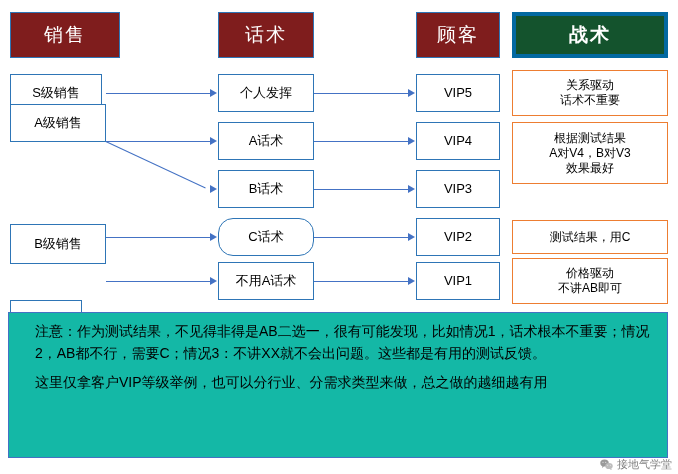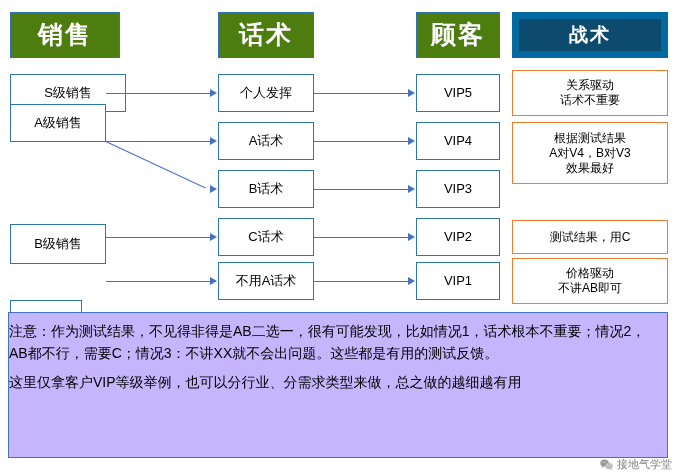--- a/index.html
+++ b/index.html
@@ -19,30 +19,30 @@
     display:flex;
     align-items:center;
     justify-content:center;
     text-align:center;
     line-height:1.25;
     white-space:pre-line;
   }
 
   
   .hdr{
-    background:#4d7c0f;
+    background:#7f1d1d;
     border:1px solid #2E75B6;
     color:#ffffff;
-    font-size:25px;
-    font-weight:bold;
+    font-size:19px;
+    font-weight:normal;
     letter-spacing:2px;
   }
   .hdr-orange{
-    background:#0c4a6e;
-    border:7px solid #0369a1;
+    background:#14532d;
+    border:4px solid #0369a1;
     color:#ffffff;
     font-size:19px;
     font-weight:bold;
     letter-spacing:2px;
   }
 
   
   .cell{
     background:#ffffff;
     border:1px solid #2E75B6;
@@ -74,25 +74,25 @@
     height:1px;
     background:#4472C4;
     transform-origin:0 0;
   }
 
   
   .note{
     position:absolute;
     box-sizing:border-box;
     border:1px solid #4472C4;
-    background:#c4b5fd;
+    background:#14b8a6;
     color:#000000;
     font-size:14px;
     line-height:1.55;
-    padding:8px 10px 6px 0;
+    padding:8px 10px 6px 26px;
   }
   .note p{margin:0 0 2px 0;text-indent:0;}
   .note p.second{margin-top:8px;}
 
   
   .footer{
     position:absolute;
     right:6px;
     bottom:2px;
     display:flex;
@@ -111,21 +111,21 @@
 </head>
 <body>
 
 <div class="canvas">
 
   <div class="box hdr" style="left:10px;top:12px;width:110px;height:46px;">销售</div>
   <div class="box hdr" style="left:218px;top:12px;width:96px;height:46px;text-align:right;">话术</div>
   <div class="box hdr" style="left:416px;top:12px;width:84px;height:46px;">顾客</div>
   <div class="box hdr-orange" style="left:512px;top:12px;width:156px;height:46px;">战术</div>
 
-  <div class="box cell" style="left:10px;top:74px;width:116px;height:38px;">S级销售</div>
+  <div class="box cell" style="left:10px;top:74px;width:92px;height:38px;">S级销售</div>
   <div class="box cell" style="left:218px;top:74px;width:96px;height:38px;">个人发挥</div>
   <div class="box cell" style="left:416px;top:74px;width:84px;height:38px;">VIP5</div>
   <div class="box cell-orange" style="left:512px;top:70px;width:156px;height:46px;">关系驱动
 话术不重要</div>
   <div class="hline" style="left:106px;top:93px;width:105px;"></div>
   <div class="arrow" style="left:210px;top:89px;"></div>
   <div class="hline" style="left:314px;top:93px;width:95px;"></div>
   <div class="arrow" style="left:408px;top:89px;"></div>
 
   <div class="box cell" style="left:10px;top:104px;width:96px;height:38px;">A级销售</div>
@@ -141,21 +141,21 @@
 
   <div class="box cell" style="left:218px;top:170px;width:96px;height:38px;">B话术</div>
   <div class="box cell" style="left:416px;top:170px;width:84px;height:38px;">VIP3</div>
 
   <div class="diag" style="left:106px;top:141px;width:110px;transform:rotate(25deg);"></div>
   <div class="arrow" style="left:210px;top:185px;"></div>
   <div class="hline" style="left:314px;top:189px;width:95px;"></div>
   <div class="arrow" style="left:408px;top:185px;"></div>
 
   <div class="box cell" style="left:10px;top:224px;width:96px;height:40px;">B级销售</div>
-  <div class="box cell" style="left:218px;top:218px;width:96px;height:38px;">C话术</div>
+  <div class="box cell" style="left:218px;top:218px;width:96px;height:38px;border-radius:15px;">C话术</div>
   <div class="box cell" style="left:416px;top:218px;width:84px;height:38px;">VIP2</div>
   <div class="box cell-orange" style="left:512px;top:220px;width:156px;height:34px;">测试结果，用C</div>
   <div class="hline" style="left:106px;top:237px;width:105px;"></div>
   <div class="arrow" style="left:210px;top:233px;"></div>
   <div class="hline" style="left:314px;top:237px;width:95px;"></div>
   <div class="arrow" style="left:408px;top:233px;"></div>
 
   <div class="box cell" style="left:10px;top:262px;width:72px;height:38px;margin-top:38px;">C级销售</div>
   <div class="box cell" style="left:218px;top:262px;width:96px;height:38px;">不用A话术</div>
   <div class="box cell" style="left:416px;top:262px;width:84px;height:38px;">VIP1</div>

